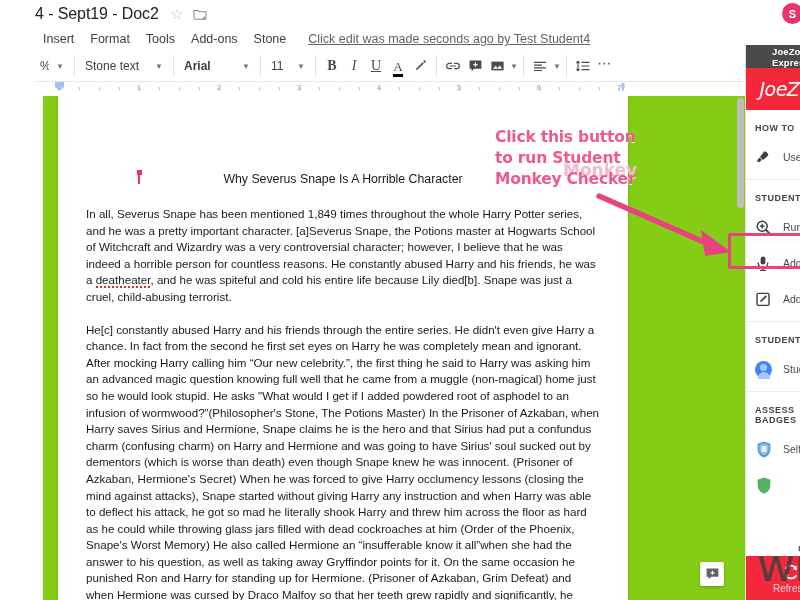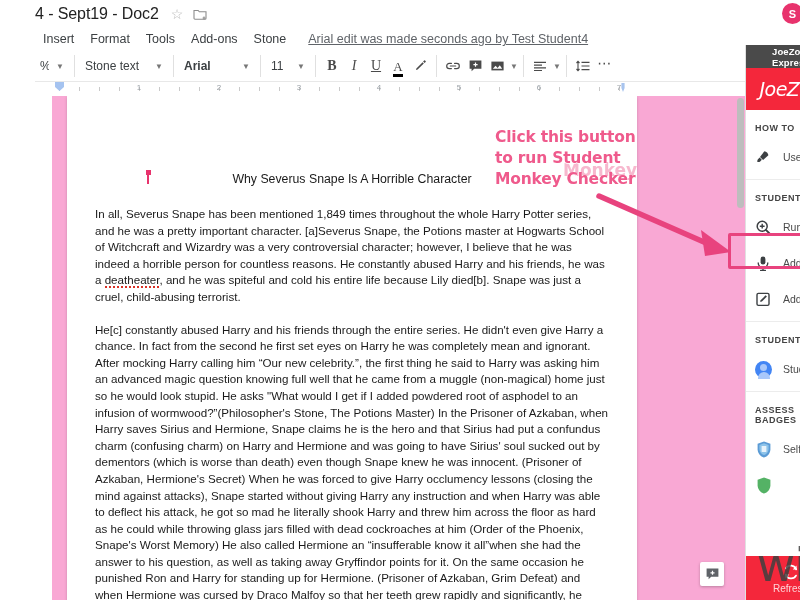--- a/index.html
+++ b/index.html
@@ -98,22 +98,22 @@
     position: absolute; left: 20px; top: 0px; width: 9px; height: 9px;
     background: #a5c3f0; clip-path: polygon(0 0, 100% 0, 100% 55%, 50% 100%, 0 55%);
   }
   .rmark-r {
     position: absolute; left: 584px; top: 1px; width: 8px; height: 9px;
     background: #a8c4ee; clip-path: polygon(30% 0, 70% 0, 70% 55%, 50% 100%, 30% 55%);
   }
 
   
   .canvas {
-    position: absolute; left: 17px; top: 96px; width: 712px; height: 504px;
-    background: #f9a8d4; overflow: hidden;
+    position: absolute; left: 8px; top: 96px; width: 712px; height: 504px;
+    background: #84cc16; overflow: hidden;
   }
   .page {
     position: absolute; left: 15px; top: 0px; width: 570px; min-height: 520px;
     background: #fff; box-shadow: 0 1px 3px rgba(0,0,0,.18);
   }
   .doc-heading {
     text-align: center; font-size: 12.3px; color: #1a1a1a;
     margin: 76px 40px 0 40px; position: relative;
   }
   .caret-mark {
@@ -239,21 +239,21 @@
     <div class="avatar-edge"></div>
     <span class="avatar-edge-glyph">▲</span>
   </div>
 
   <div class="menubar">
     <span class="menu-item">Insert</span>
     <span class="menu-item">Format</span>
     <span class="menu-item">Tools</span>
     <span class="menu-item">Add-ons</span>
     <span class="menu-item">Stone</span>
-    <span class="lastedit">Arial edit was made seconds ago by Test Student4</span>
+    <span class="lastedit">Click edit was made seconds ago by Test Student4</span>
   </div>
 
   <div class="toolbar">
     <div class="tb-drop w-zoom">
       <span class="lbl">%</span>
       <span class="caret">▼</span>
     </div>
     <div class="tb-sep"></div>
     <div class="tb-drop w-normal">
       <span class="lbl">Stone text</span>

